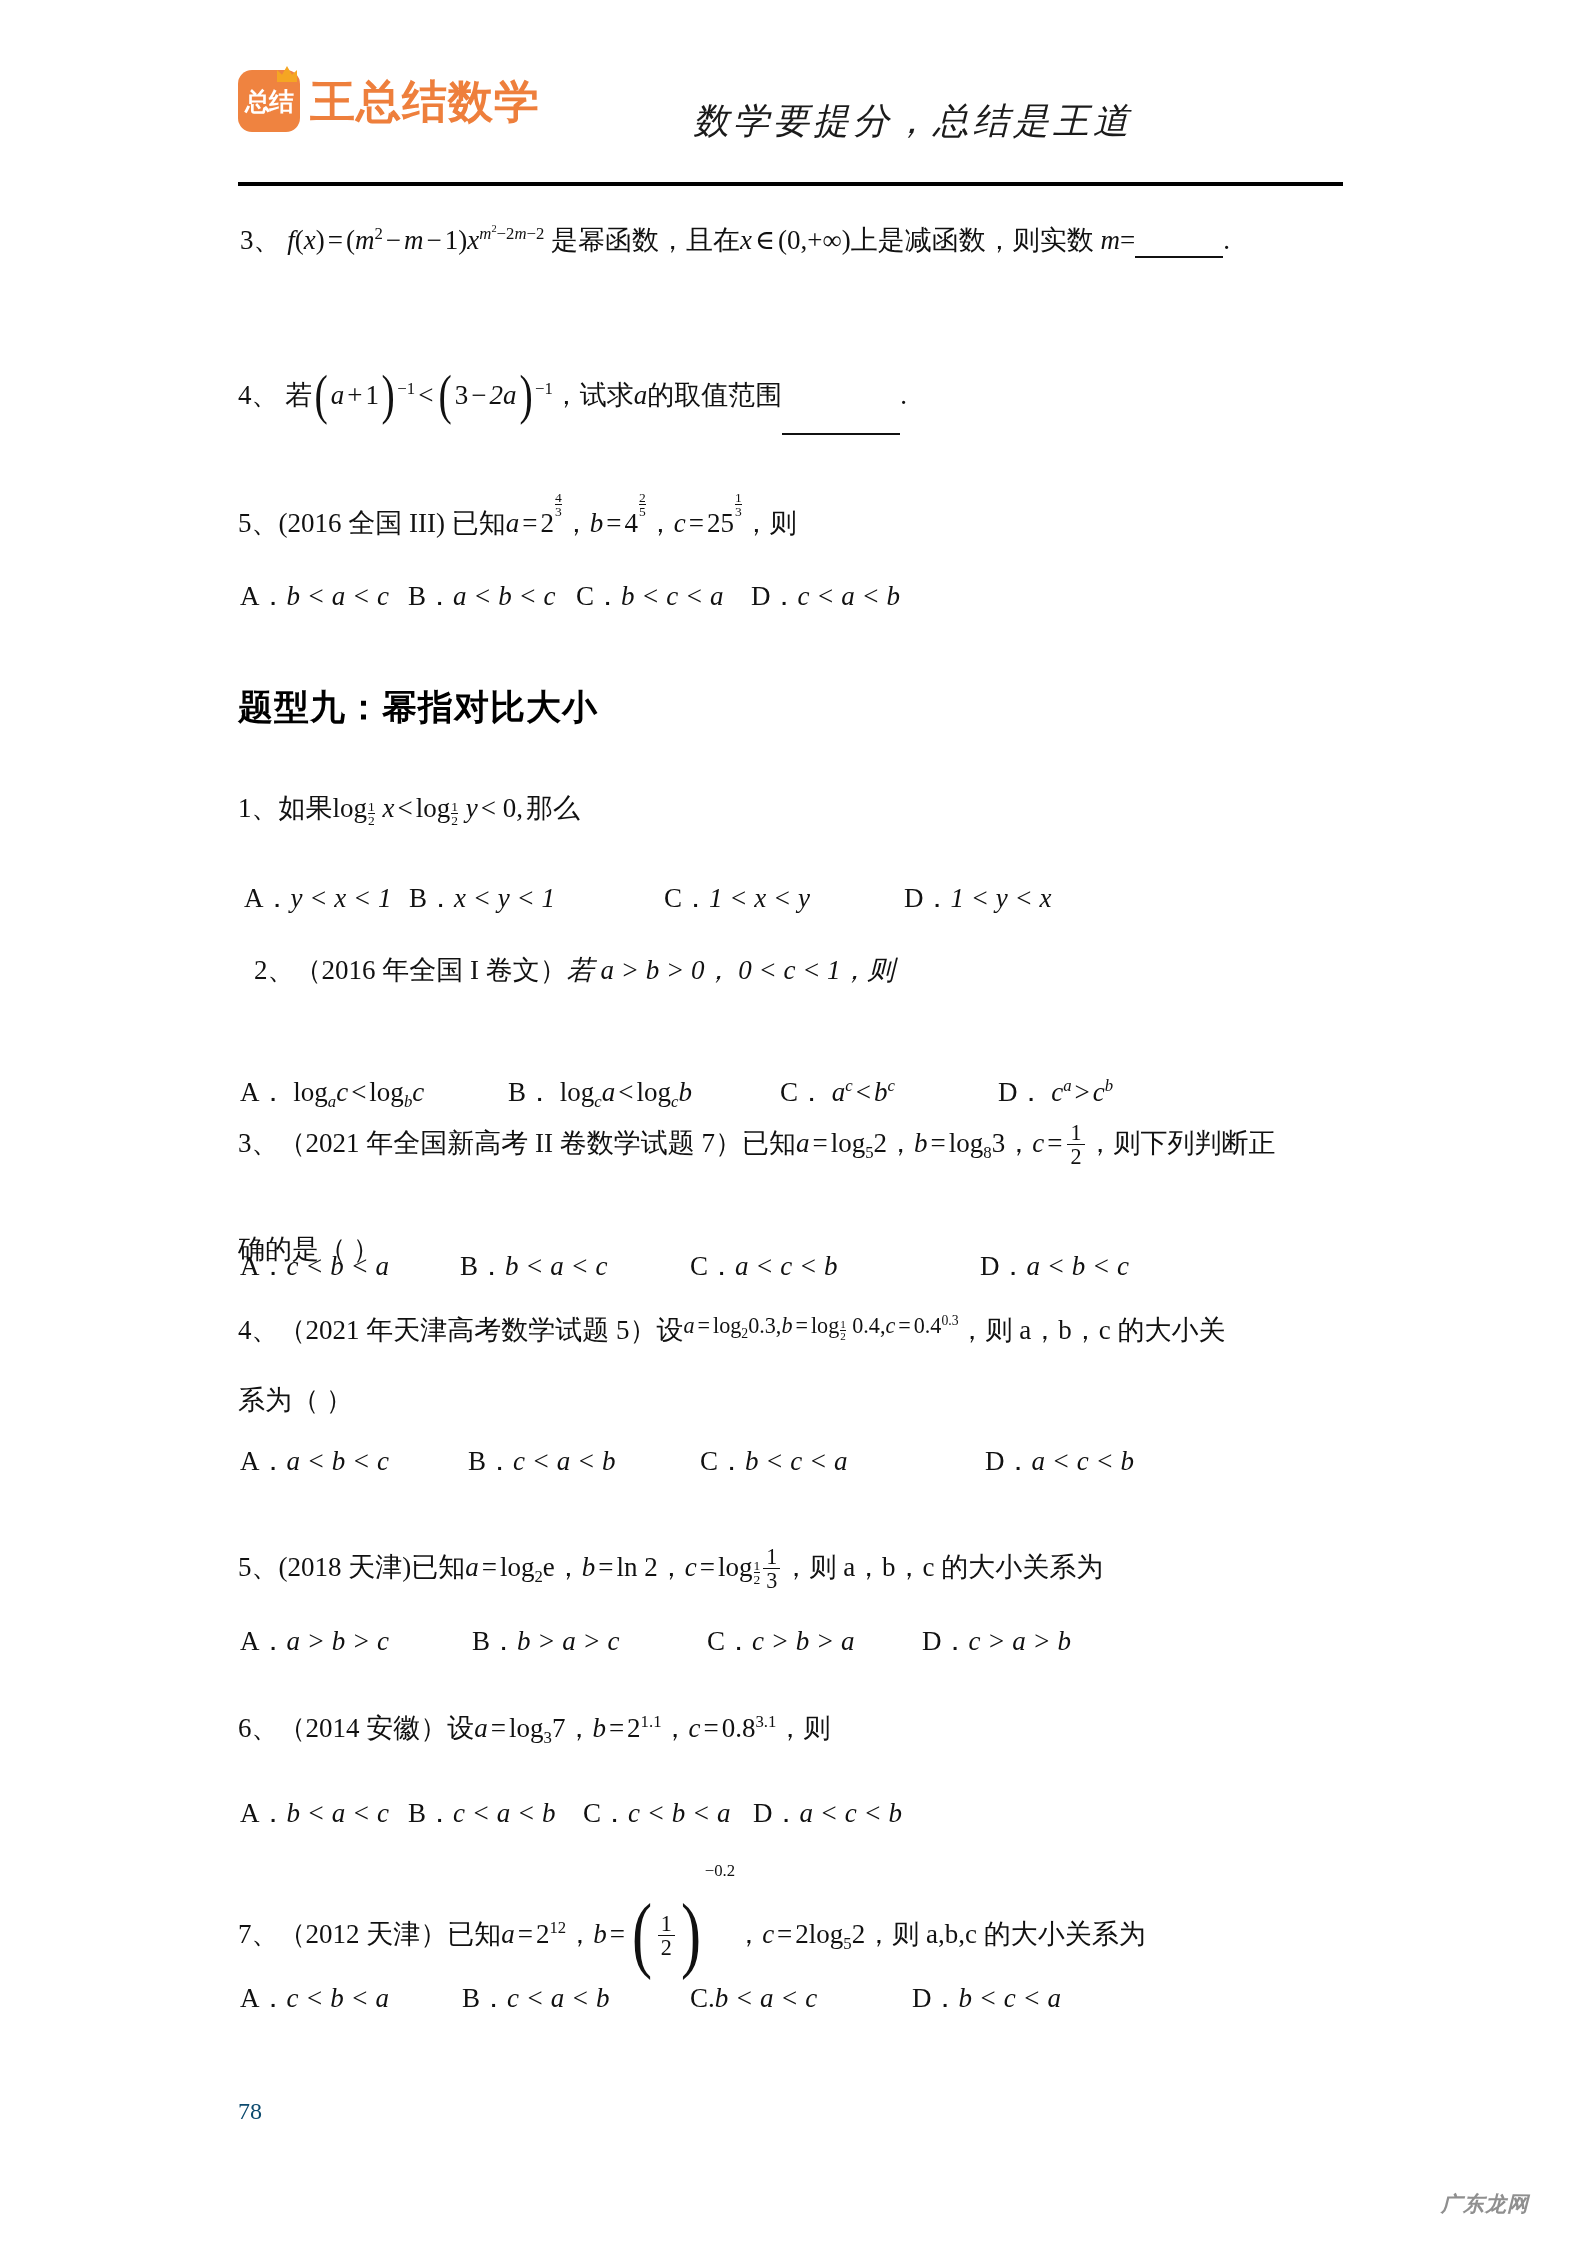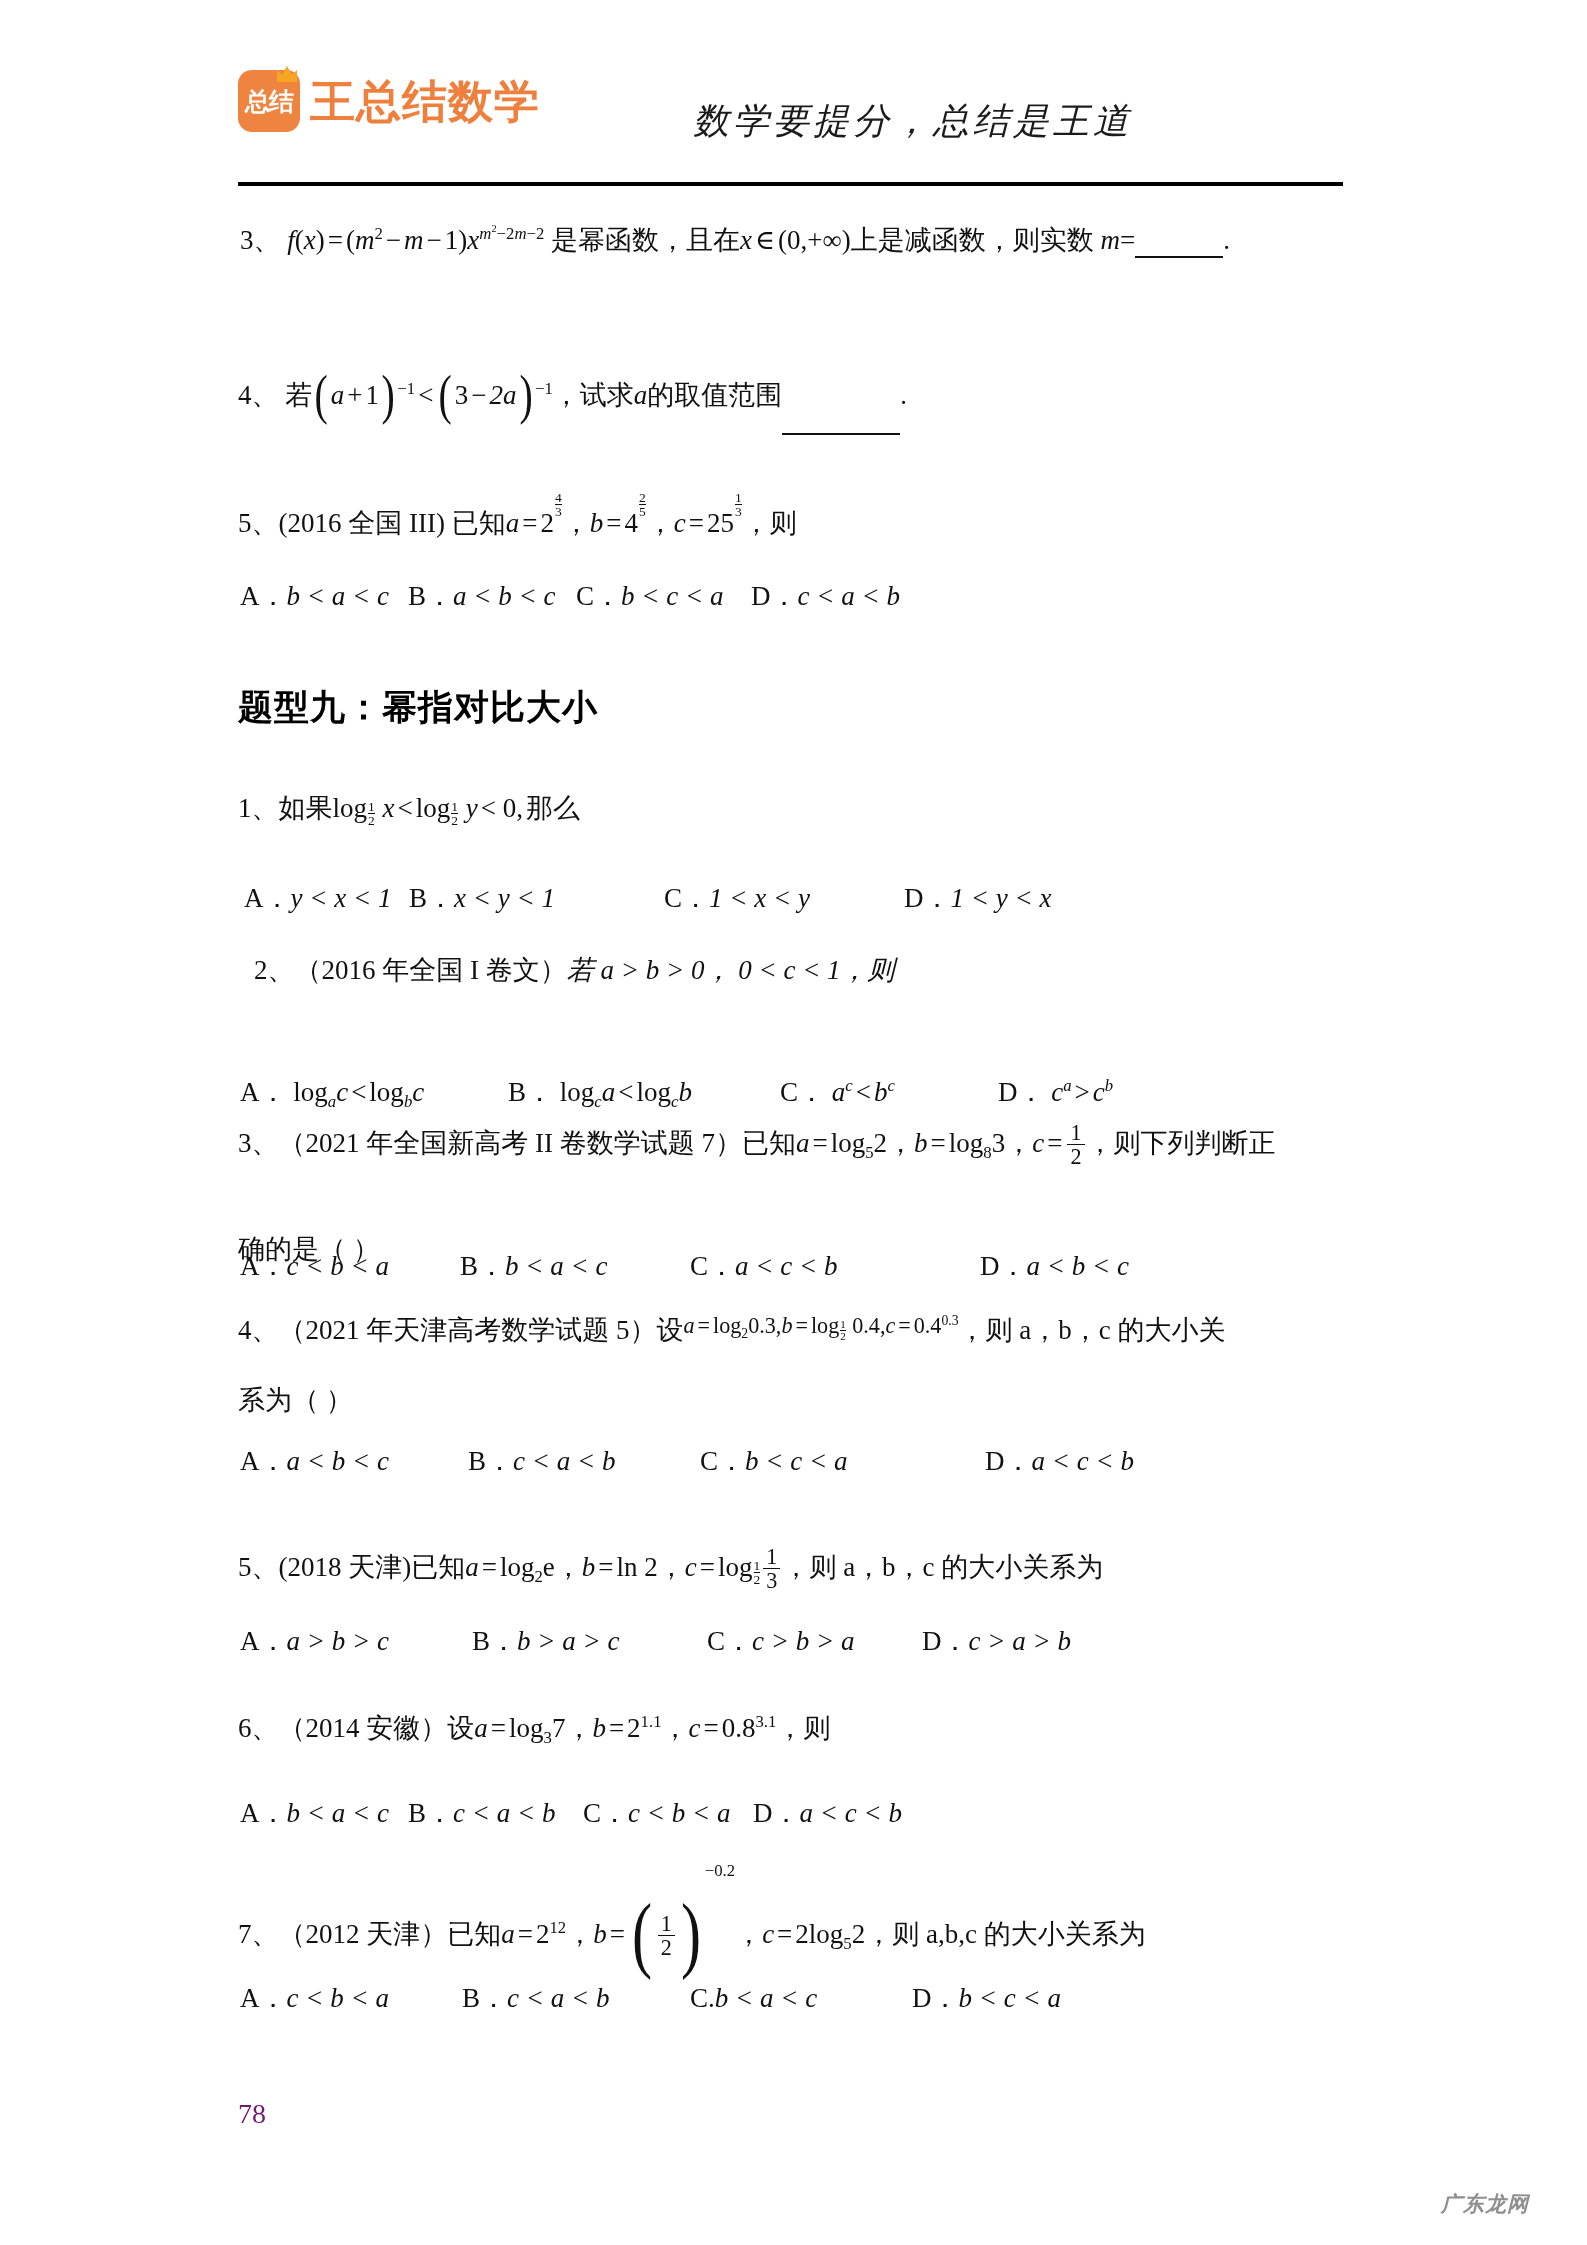--- a/index.html
+++ b/index.html
@@ -201,22 +201,22 @@
     letter-spacing: 1px;
     color: #000000;
     white-space: nowrap;
   }
 
   
   .page-number {
     position: absolute;
     left: 238px;
     top: 2098px;
-    font-size: 28px;
-    color: #701a75;
+    font-size: 24px;
+    color: #0c4a6e;
     font-family: "Liberation Serif", "DejaVu Serif", serif;
   }
   .watermark {
     position: absolute;
     right: 58px;
     top: 2190px;
     font-family: "Liberation Sans", "DejaVu Sans", sans-serif;
     font-size: 21px;
     font-weight: bold;
     font-style: italic;

